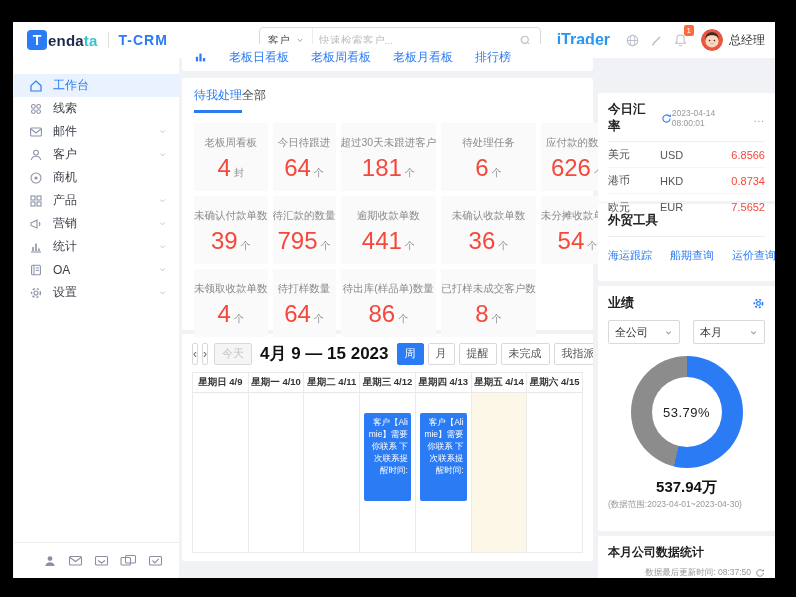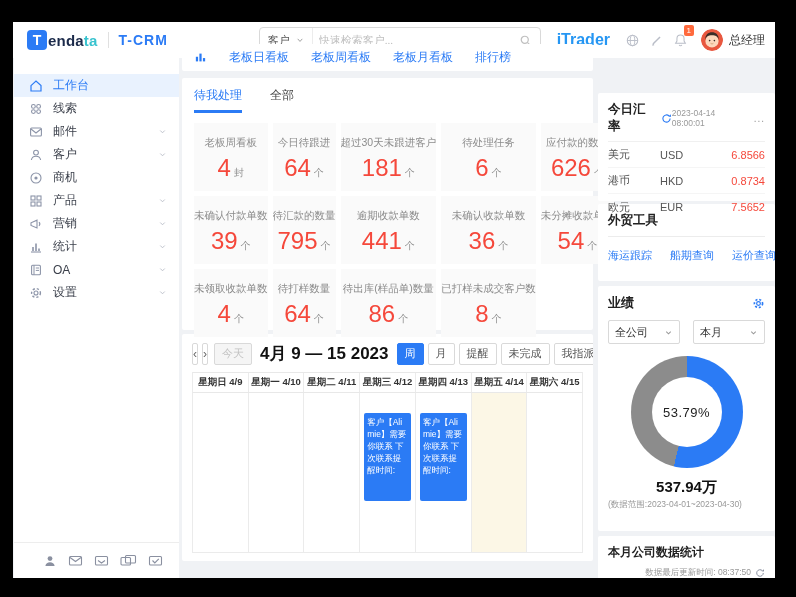--- a/index.html
+++ b/index.html
@@ -36,21 +36,21 @@
   .side-foot { position:absolute; left:0; right:0; bottom:0; height:36px; border-top:1px solid #ededed; display:flex; align-items:center; justify-content:flex-end; gap:11px; padding-right:16px; color:#8a90a0; }
 
   
   .main { position:absolute; left:169px; top:20px; width:411px; }
   .card { background:#fff; border-radius:2px; }
   .board-tabs { margin-top:2px; height:27px; display:flex; align-items:center; gap:22px; padding:0 12px; }
   .board-tab { font-size:12px; color:#2b7bf5; cursor:pointer; }
   .board-ic { color:#2b7bf5; display:flex; }
 
   .dash { margin-top:7px; height:252px; padding:9px 12px; }
-  .subtabs { display:flex; gap:28px; }
+  .subtabs { display:flex; }
   .subtab { font-size:12px; color:#444; padding-bottom:6px; cursor:pointer; }
   .subtab.active { color:#2b7bf5; border-bottom:3px solid #2b7bf5; }
   .stat-grid { margin-top:10px; display:grid; grid-template-columns:repeat(5,1fr); gap:5px; }
   .stat { background:#fafafa; height:68px; text-align:center; cursor:pointer; }
   .stat .slabel { font-size:10.5px; color:#8c8c8c; margin-top:13px; white-space:nowrap; overflow:hidden; }
   .stat .sval { margin-top:4px; }
   .stat .num { font-size:24px; color:#f5483b; }
   .stat .unit { font-size:10px; color:#8c8c8c; margin-left:3px; }
 
   .cal { margin-top:4px; height:227px; padding:8px 10px; overflow:hidden; }
@@ -58,21 +58,21 @@
   .btn { height:22px; border:1px solid #d9d9d9; background:#fff; border-radius:2px; font-size:11px; color:#555; display:flex; align-items:center; justify-content:center; padding:0 7px; cursor:pointer; white-space:nowrap; }
   .btn.nav { width:26px; padding:0; font-size:12px; color:#666; }
   .btn.today { background:#f5f5f5; color:#c3c3c3; margin:0 8px 0 6px; }
   .btn.primary { background:#2b7bf5; border-color:#2b7bf5; color:#fff; }
   .cal-title { font-size:17px; font-weight:bold; color:#111; margin-right:8px; white-space:nowrap; }
   .cal-right { display:flex; gap:4px; margin-left:auto; }
   .cal-head { display:flex; margin-top:7px; border-top:1px solid #e8e8e8; border-bottom:1px solid #e8e8e8; border-left:1px solid #ebebeb; border-right:1px solid #ebebeb; }
   .cal-head .dh { flex:1; text-align:center; font-size:9.5px; font-weight:bold; color:#333; padding:3px 0; border-right:1px solid #ebebeb; }
   .cal-head .dh:last-child { border-right:0; }
   .cal-body { display:flex; height:160px; border-left:1px solid #ebebeb; border-right:1px solid #ebebeb; border-bottom:1px solid #ebebeb; }
-  .cal-col { flex:1; border-right:1px solid #ebebeb; }
+  .cal-col { flex:1; border-right:1px solid #ebebeb;text-align:right; }
   .cal-col:last-child { border-right:0; }
   .cal-col.today-col { background:#fcf7e6; }
   .event { margin:20px 4px 0; height:88px; background:#2b7bf5; border-radius:2px; color:#fff; font-size:8.5px; line-height:1.4; padding:4px 3px; word-break:break-all; overflow:hidden; cursor:pointer; }
 
   
   .rightcol { position:absolute; left:585px; top:36px; width:177px; }
   .rc-card { background:#fff; border-radius:2px; padding:8px 10px; }
   .fx { margin-top:35px; height:108px; }
   .rc-head { display:flex; align-items:center; }
   .rc-title { font-size:12.5px; font-weight:bold; color:#222; }

